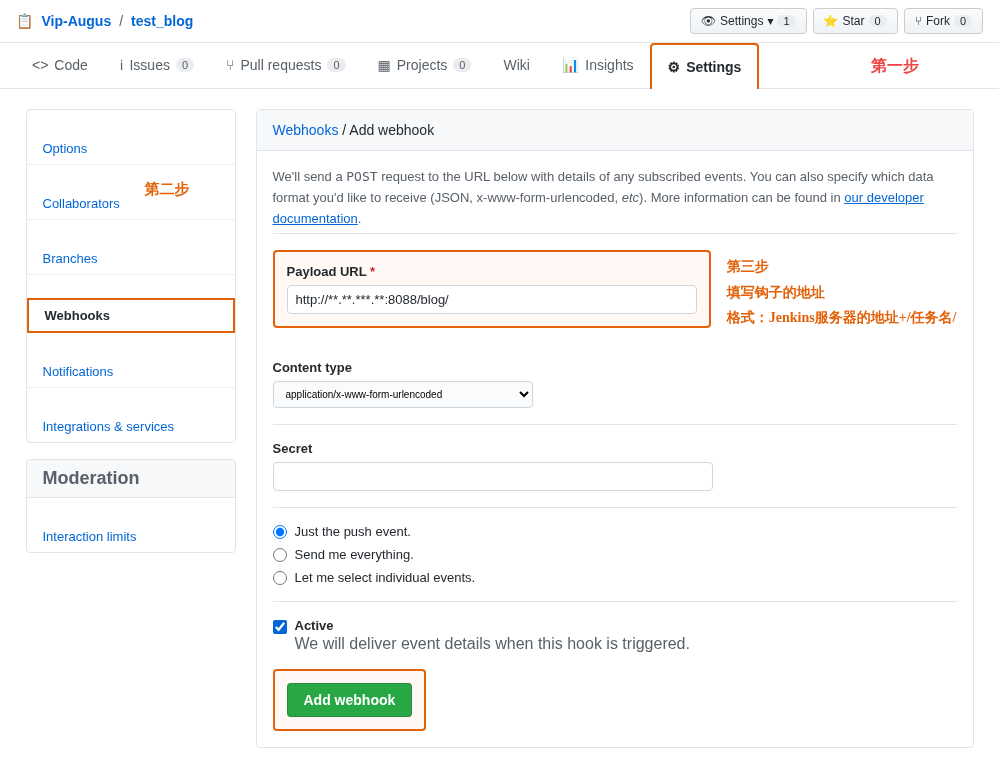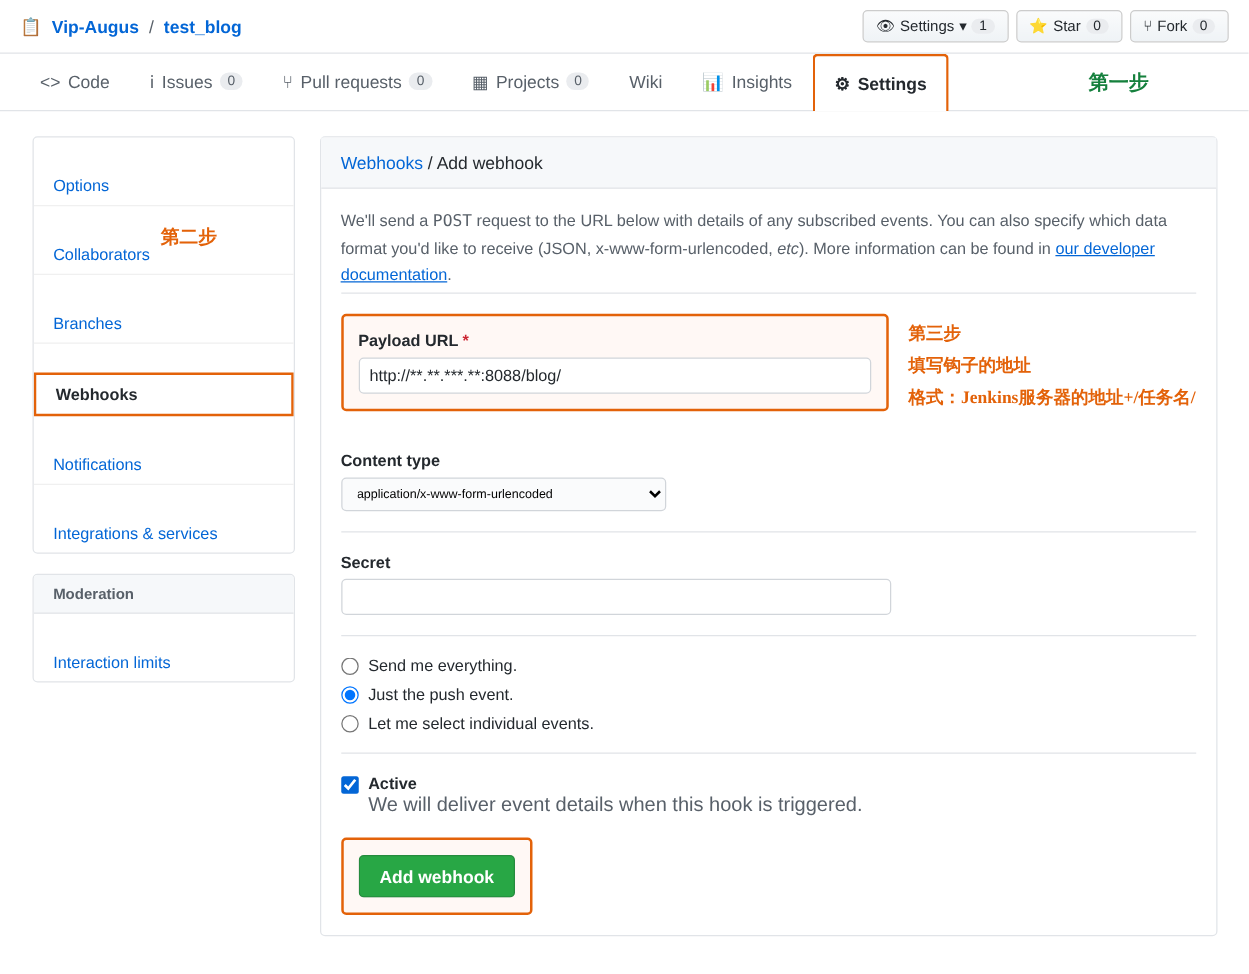--- a/index.html
+++ b/index.html
@@ -21,21 +21,21 @@
 
     
     .main-container { display: flex; max-width: 980px; margin: 0 auto; padding: 20px 16px; gap: 20px; }
 
     
     .sidebar { width: 210px; flex-shrink: 0; }
     .sidebar-section { margin-bottom: 16px; border: 1px solid #e1e4e8; border-radius: 4px; overflow: hidden; }
     .sidebar-item { display: block; padding: 8px 16px; color: #0366d6; text-decoration: none; font-size: 13px; border-bottom: 1px solid #f0f0f0; cursor: pointer; margin-top: 23px; }
     .sidebar-item:last-child { border-bottom: none; }
     .sidebar-item.webhooks-active { border: 2px solid #e36209; font-weight: 600; color: #24292e; }
-    .sidebar-section-header { padding: 8px 16px; font-size: 12px; font-weight: 600; color: #586069; background: #f6f8fa; border-bottom: 1px solid #e1e4e8; text-transform: none; }
+    .sidebar-section-header { padding: 8px 16px; font-size: 18px; font-weight: 600; color: #586069; background: #f6f8fa; border-bottom: 1px solid #e1e4e8; text-transform: none; }
 
     
     .content { flex: 1; border: 1px solid #e1e4e8; border-radius: 4px; }
     .content-header { padding: 12px 16px; background: #f6f8fa; border-bottom: 1px solid #e1e4e8; font-size: 14px; }
     .content-header a { color: #0366d6; text-decoration: none; }
     .content-body { padding: 16px; }
     .description-text { font-size: 13px; color: #586069; line-height: 1.6; margin-bottom: 16px; border-bottom: 1px solid #e1e4e8; padding-bottom: 4px; }
     .description-text a { color: #0366d6; }
 
     
@@ -90,21 +90,21 @@
         <span class="count">0</span>
       </button>
       <button class="action-btn">
         <span>⑂</span>
         <span>Fork</span>
         <span class="count">0</span>
       </button>
     </div>
   </div>
 
-  <div style="position: absolute; top: 56px; right: 80px; color: #15803d; font-size: 16px; font-weight: bold; font-family: serif; z-index: 10;">第一步</div>
+  <div style="position: absolute; top: 56px; right: 80px; color: #ef4444; font-size: 16px; font-weight: bold; font-family: serif; z-index: 10;">第一步</div>
 
   <div class="nav-tabs">
     <a class="nav-tab">
       <span>&lt;&gt;</span>
       <span>Code</span>
     </a>
     <a class="nav-tab">
       <span>ℹ</span>
       <span>Issues</span>
       <span class="badge">0</span>
@@ -132,21 +132,21 @@
     </a>
   </div>
 
   <div class="main-container" style="position: relative;">
 
     <div class="sidebar top-wrapper" style="position: relative;">
       <div class="sidebar-section">
         <a class="sidebar-item">Options</a>
         <div style="position: relative;">
           <a class="sidebar-item">Collaborators</a>
-          <span style="position: absolute; top: -8px; left: 102px; color: #e36209; font-size: 15px; font-weight: bold; font-family: serif;">第二步</span>
+          <span style="position: absolute; top: -8px; left: 118px; color: #e36209; font-size: 15px; font-weight: bold; font-family: serif;">第二步</span>
         </div>
         <a class="sidebar-item">Branches</a>
         <a class="sidebar-item webhooks-active">Webhooks</a>
         <a class="sidebar-item">Notifications</a>
         <a class="sidebar-item">Integrations &amp; services</a>
       </div>
       <div class="sidebar-section">
         <div class="sidebar-section-header">Moderation</div>
         <a class="sidebar-item">Interaction limits</a>
       </div>
@@ -194,26 +194,26 @@
         <div class="form-group">
           <label class="form-label">Secret</label>
           <input type="text" class="secret-input" value="" style="">
         </div>
 
         <hr class="divider">
 
         
         <div class="events-section">
           <label class="radio-option">
+            <input type="radio" name="events" checked="" style="">
+            <span>Just the push event.</span>
+          </label>
+          <label class="radio-option">
             <input type="radio" name="events" style="">
             <span>Send me everything.</span>
-          </label>
-          <label class="radio-option">
-            <input type="radio" name="events" checked="" style="">
-            <span>Just the push event.</span>
           </label>
           <label class="radio-option">
             <input type="radio" name="events" style="">
             <span>Let me select individual events.</span>
           </label>
         </div>
 
         <hr class="divider">
 
         

